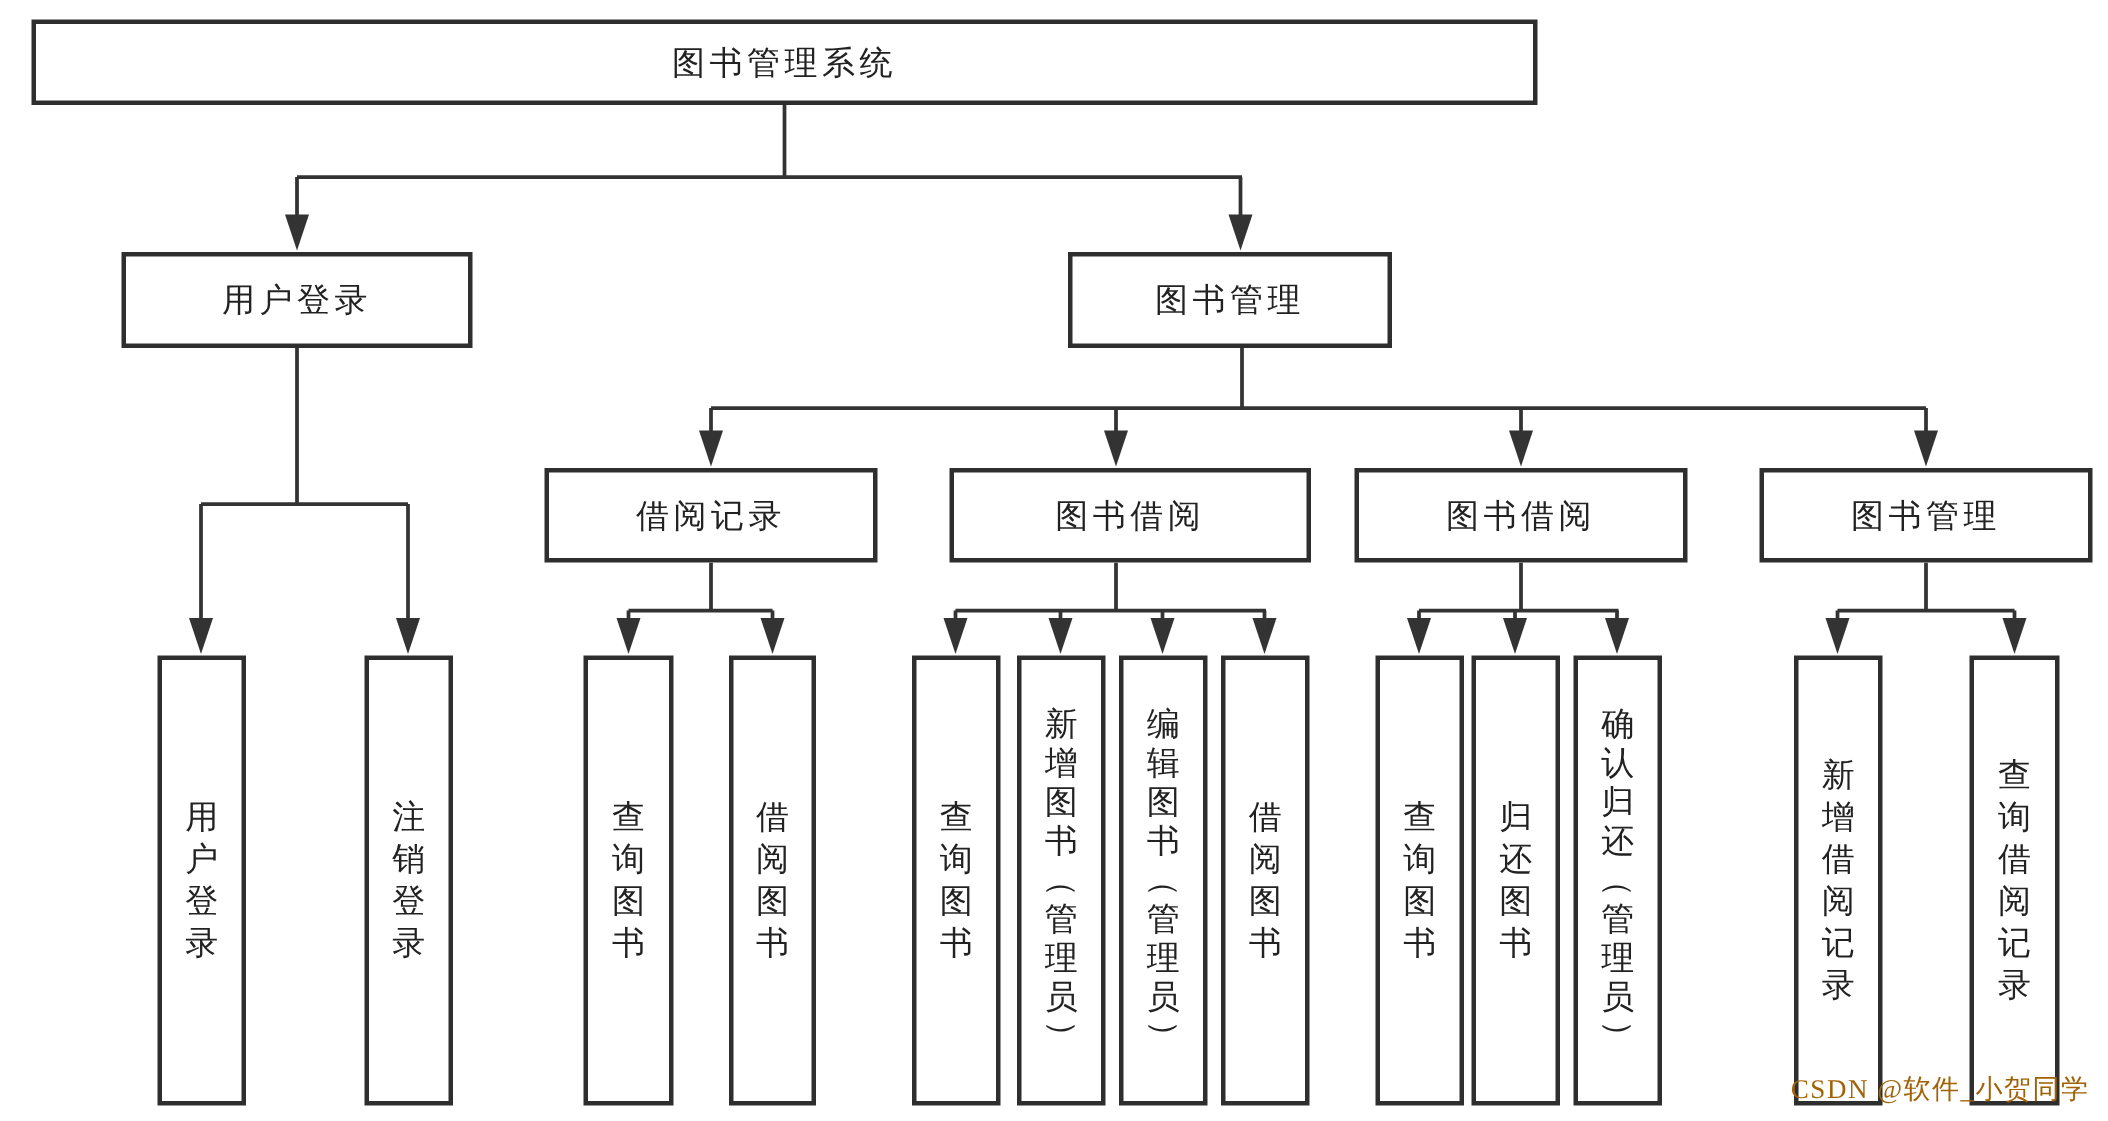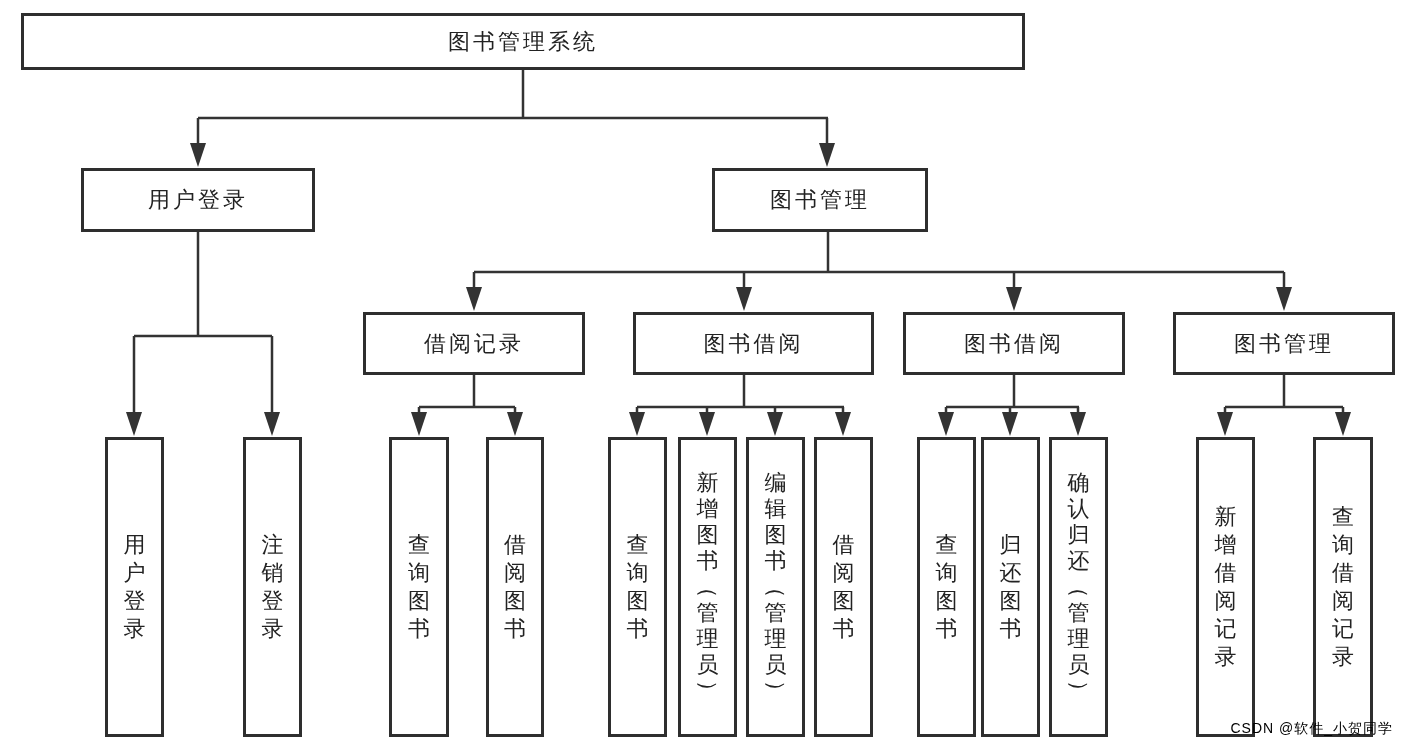--- a/index.html
+++ b/index.html
@@ -33,24 +33,25 @@
     justify-content:center;
     gap:6px;
     font-size:22px;
   }
   .vtext span{line-height:1;display:block;}
   .vtext span.rot{transform:rotate(90deg);}
   #watermark{
     position:absolute;
     right:12px;
     bottom:9px;
-    font-size:14px;
+    font-size:18px;
     letter-spacing:1px;
-    color:#000000;
+    color:#a16207;
     white-space:nowrap;
+    font-family:Liberation Serif, serif;
   }
 </style>
 </head>
 <body>
 
 <div id="canvas">
 
   <svg id="connectors" viewBox="0 0 1405 747" xmlns="http://www.w3.org/2000/svg">
     <g stroke="#333333" stroke-width="2.5" fill="none">
 

